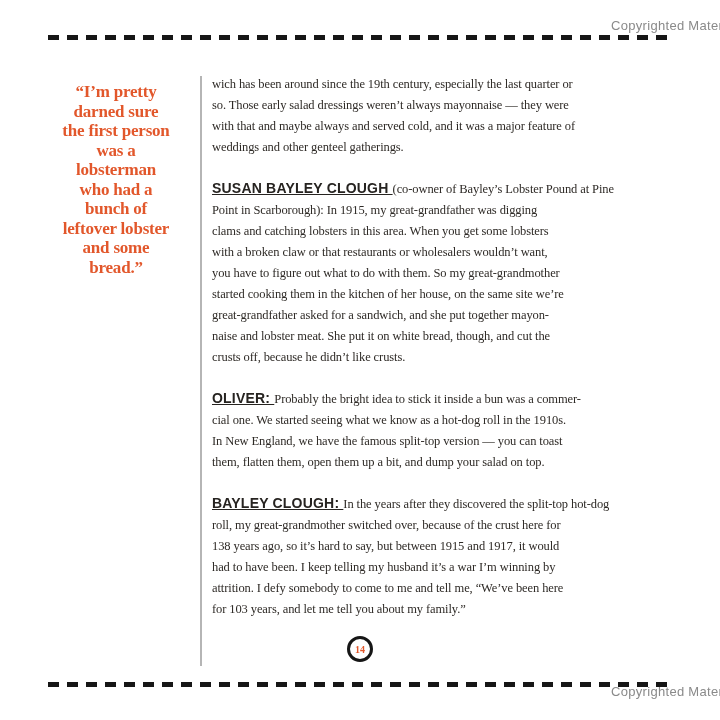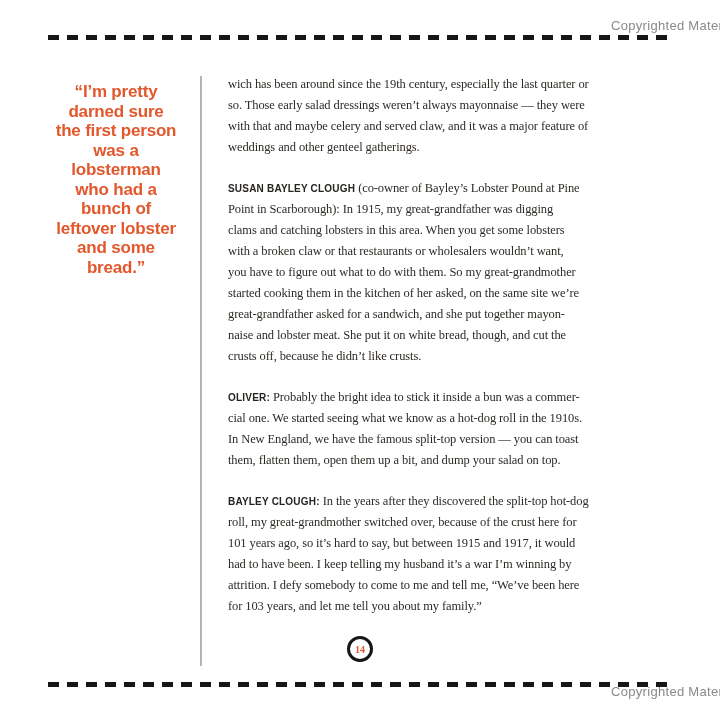--- a/index.html
+++ b/index.html
@@ -17,35 +17,35 @@
   .copyright-top{top:18px;}
   .copyright-bottom{top:684px;}
   .dash-line{
     position:absolute;height:4.5px;
     background:repeating-linear-gradient(90deg,var(--dash-black) 0 11px,transparent 11px 19px);
   }
   .dash-top{left:48px;width:624px;top:35px;}
   .dash-bottom{left:48px;width:622px;top:682px;}
   .pull-quote{
     position:absolute;left:34px;top:82px;width:164px;text-align:center;
-    font-family:Liberation Sans, sans-serif;font-weight:700;font-size:17px;
+    font-family:Liberation Serif, serif;font-weight:700;font-size:17px;
     line-height:19.5px;color:var(--accent);letter-spacing:-0.2px;
   }
   .v-rule{
     position:absolute;left:200px;top:76px;width:2px;height:590px;background:var(--rule-gray);
   }
   .body-text{
     position:absolute;left:212px;top:74px;width:460px;color:var(--body-ink);
     font-size:12.5px;line-height:21px;letter-spacing:-0.1px;
   }
-  .para{margin:0 0 20px 16px;}
+  .para{margin:0 0 20px 0;}
   .bline{white-space:nowrap;}
   .speaker{
-    font-family:"Liberation Sans", sans-serif;font-weight:700;font-size:10px;
-    letter-spacing:0.2px;color:#262320;
+    font-family:"Liberation Sans", sans-serif;font-weight:700;font-size:14px;
+    letter-spacing:0.2px;color:#262320;text-decoration:underline;
   }
   .page-badge{
     position:absolute;left:347px;top:636px;width:20px;height:20px;
     border:3px solid var(--dash-black);border-radius:50%;background:#ffffff;
     display:flex;align-items:center;justify-content:center;
     font-family:"Liberation Serif", serif;font-weight:700;font-size:10px;color:var(--accent);
     z-index:3;
   }
   .copyright-bottom{z-index:2;}
   .dash-bottom{z-index:1;}
@@ -66,44 +66,44 @@
     <div>bunch of</div>
     <div>leftover lobster</div>
     <div>and some</div>
     <div>bread.”</div>
   </div>
 <div class="v-rule"></div>
 <div class="body-text">
     <div class="para">
       <div class="bline">wich has been around since the 19th century, especially the last quarter or</div>
       <div class="bline">so. Those early salad dressings weren’t always mayonnaise — they were</div>
-      <div class="bline">with that and maybe celery and served claw, and it was a major feature of</div>
+      <div class="bline">with that and maybe always and served cold, and it was a major feature of</div>
       <div class="bline">weddings and other genteel gatherings.</div>
     </div>
     <div class="para">
       <div class="bline"><span class="speaker">SUSAN BAYLEY CLOUGH </span>(co-owner of Bayley’s Lobster Pound at Pine</div>
       <div class="bline">Point in Scarborough): In 1915, my great-grandfather was digging</div>
       <div class="bline">clams and catching lobsters in this area. When you get some lobsters</div>
       <div class="bline">with a broken claw or that restaurants or wholesalers wouldn’t want,</div>
       <div class="bline">you have to figure out what to do with them. So my great-grandmother</div>
-      <div class="bline">started cooking them in the kitchen of her asked, on the same site we’re</div>
+      <div class="bline">started cooking them in the kitchen of her house, on the same site we’re</div>
       <div class="bline">great-grandfather asked for a sandwich, and she put together mayon-</div>
       <div class="bline">naise and lobster meat. She put it on white bread, though, and cut the</div>
       <div class="bline">crusts off, because he didn’t like crusts.</div>
     </div>
     <div class="para">
       <div class="bline"><span class="speaker">OLIVER: </span>Probably the bright idea to stick it inside a bun was a commer-</div>
       <div class="bline">cial one. We started seeing what we know as a hot-dog roll in the 1910s.</div>
       <div class="bline">In New England, we have the famous split-top version — you can toast</div>
       <div class="bline">them, flatten them, open them up a bit, and dump your salad on top.</div>
     </div>
     <div class="para">
       <div class="bline"><span class="speaker">BAYLEY CLOUGH: </span>In the years after they discovered the split-top hot-dog</div>
       <div class="bline">roll, my great-grandmother switched over, because of the crust here for</div>
-      <div class="bline">101 years ago, so it’s hard to say, but between 1915 and 1917, it would</div>
+      <div class="bline">138 years ago, so it’s hard to say, but between 1915 and 1917, it would</div>
       <div class="bline">had to have been. I keep telling my husband it’s a war I’m winning by</div>
       <div class="bline">attrition. I defy somebody to come to me and tell me, “We’ve been here</div>
       <div class="bline">for 103 years, and let me tell you about my family.”</div>
     </div>
   </div>
 
 <div class="dash-line dash-bottom"></div>
 <div class="copyright-text copyright-bottom">Copyrighted Material</div>
 <div class="page-badge">14</div>
 

